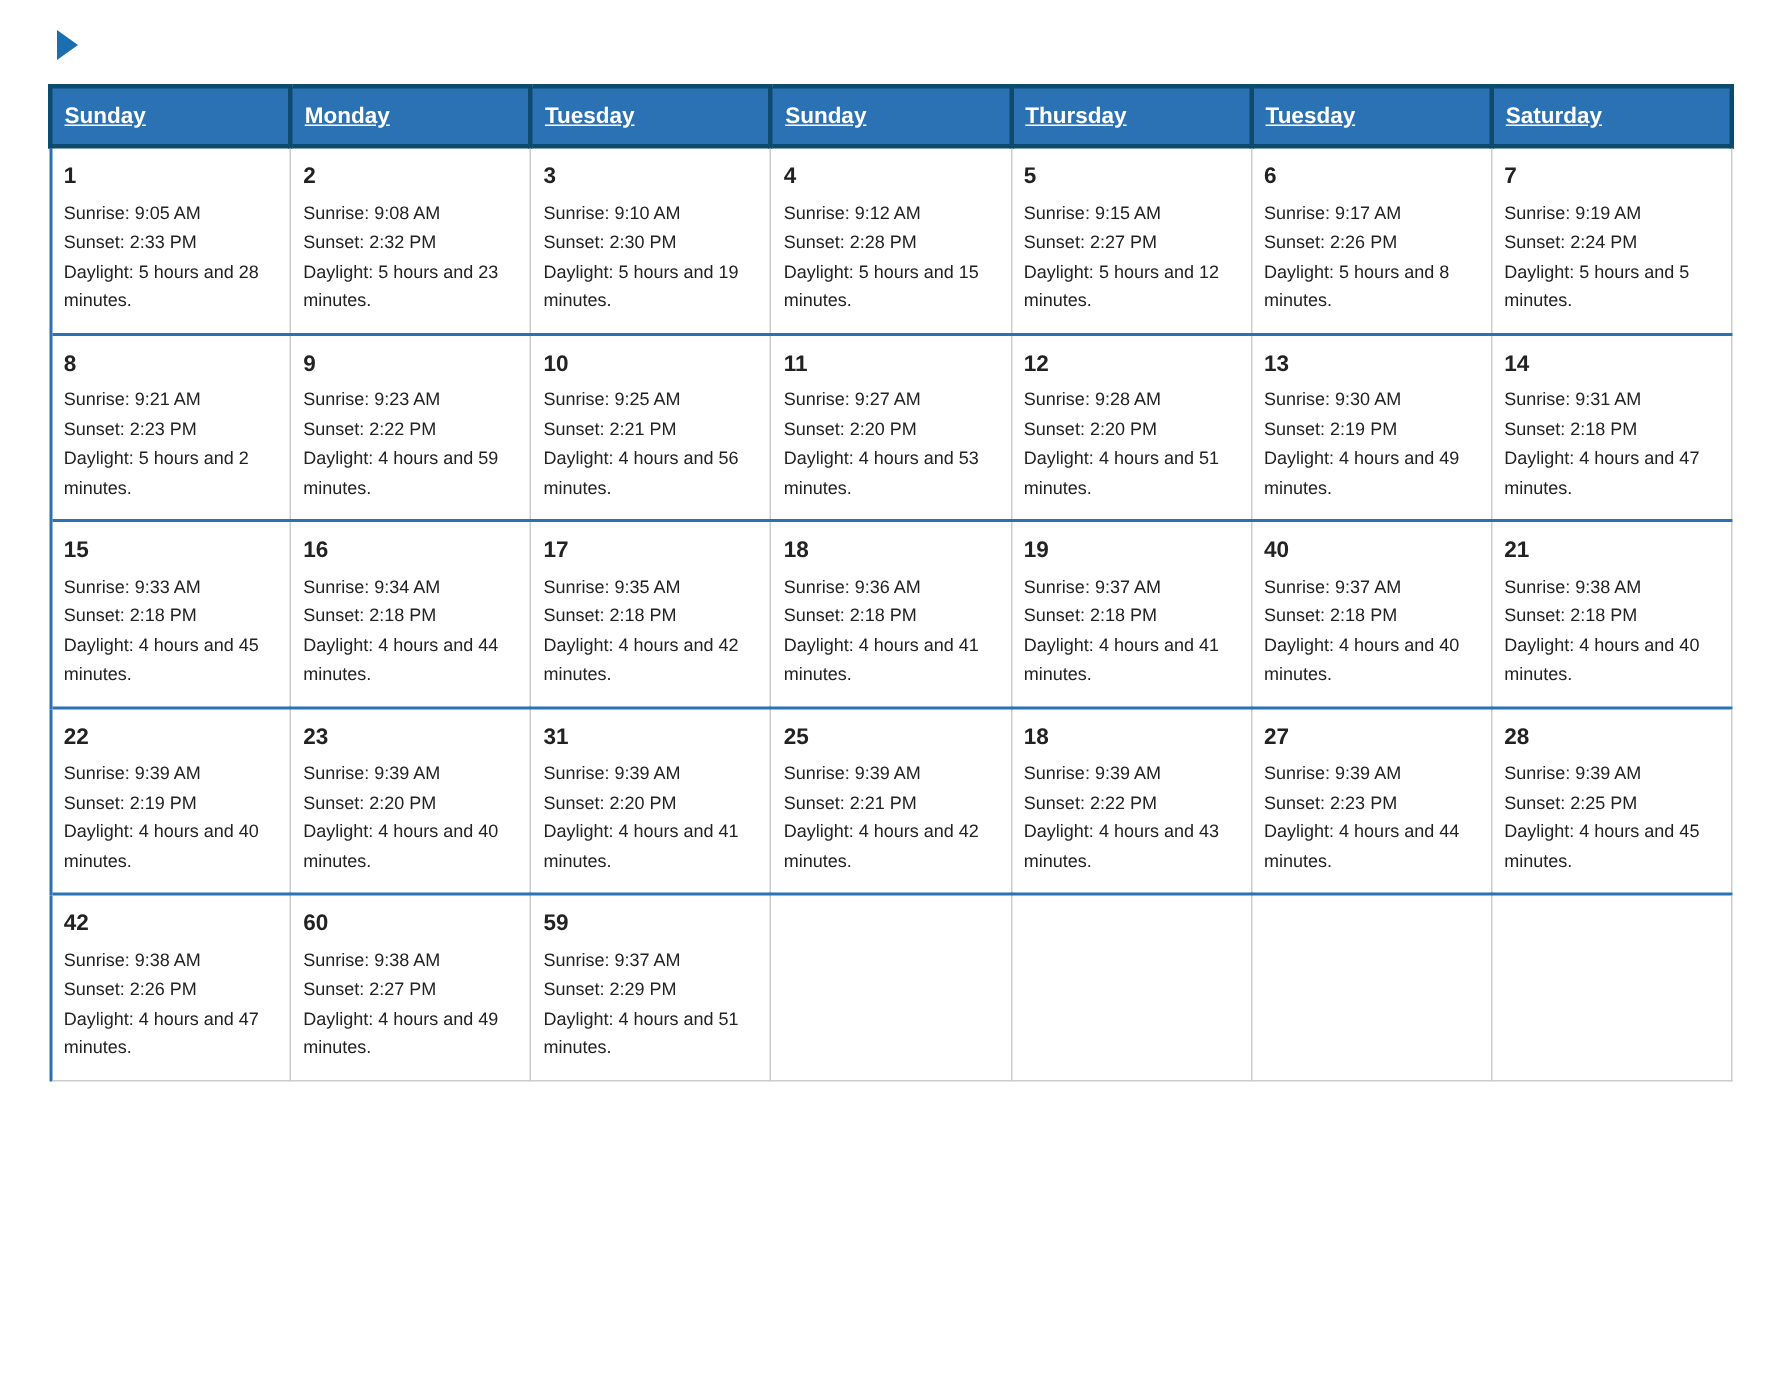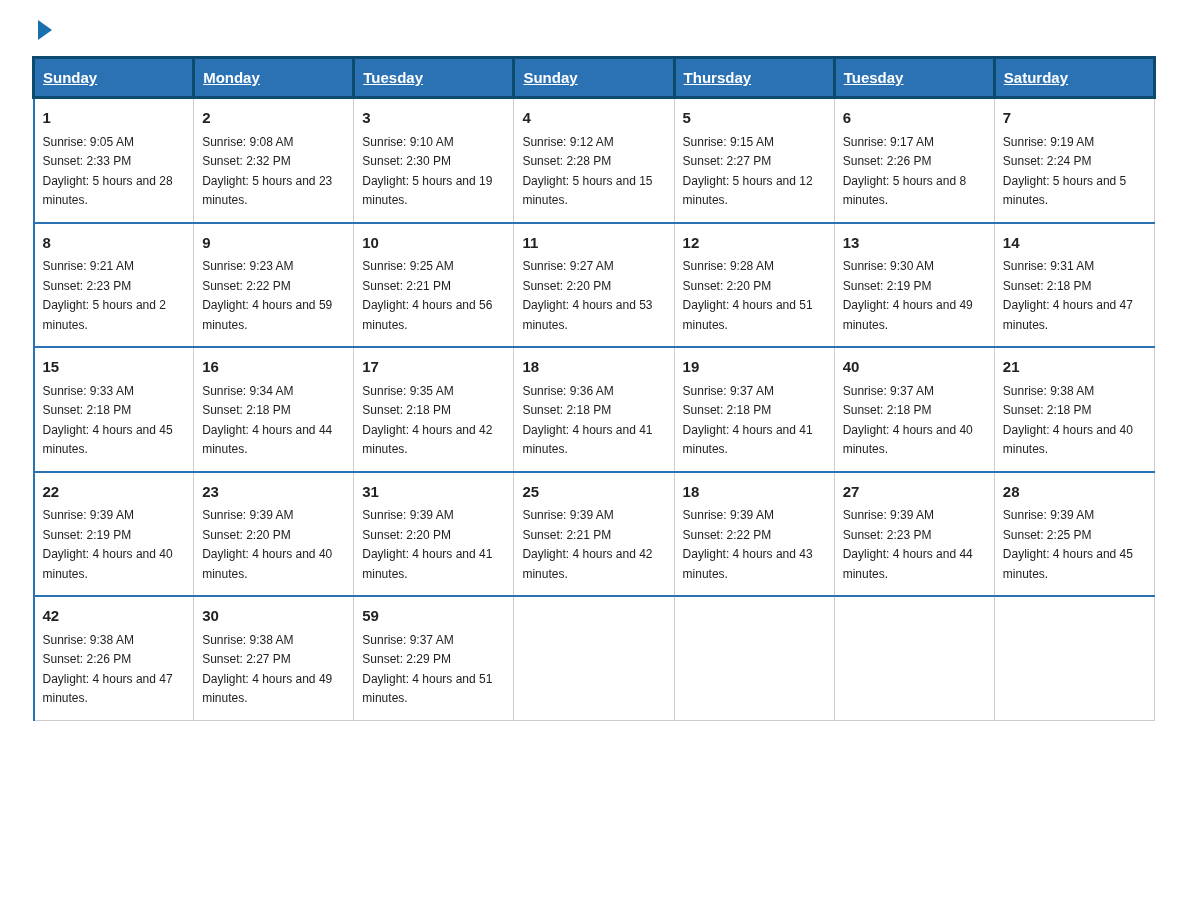--- a/index.html
+++ b/index.html
@@ -200,21 +200,21 @@
           <td><span class="day-number">18</span>
 <span class="day-info">Sunrise: 9:39 AM<br>Sunset: 2:22 PM<br>Daylight: 4 hours and 43 minutes.</span></td>
           <td><span class="day-number">27</span>
 <span class="day-info">Sunrise: 9:39 AM<br>Sunset: 2:23 PM<br>Daylight: 4 hours and 44 minutes.</span></td>
           <td><span class="day-number">28</span>
 <span class="day-info">Sunrise: 9:39 AM<br>Sunset: 2:25 PM<br>Daylight: 4 hours and 45 minutes.</span></td>
         </tr>
         <tr>
           <td><span class="day-number">42</span>
 <span class="day-info">Sunrise: 9:38 AM<br>Sunset: 2:26 PM<br>Daylight: 4 hours and 47 minutes.</span></td>
-          <td><span class="day-number">30</span>
+          <td><span class="day-number">60</span>
 <span class="day-info">Sunrise: 9:38 AM<br>Sunset: 2:27 PM<br>Daylight: 4 hours and 49 minutes.</span></td>
           <td><span class="day-number">59</span>
 <span class="day-info">Sunrise: 9:37 AM<br>Sunset: 2:29 PM<br>Daylight: 4 hours and 51 minutes.</span></td>
           <td class="empty"></td>
           <td class="empty"></td>
           <td class="empty"></td>
           <td class="empty"></td>
         </tr>
       </tbody>
   </table>

